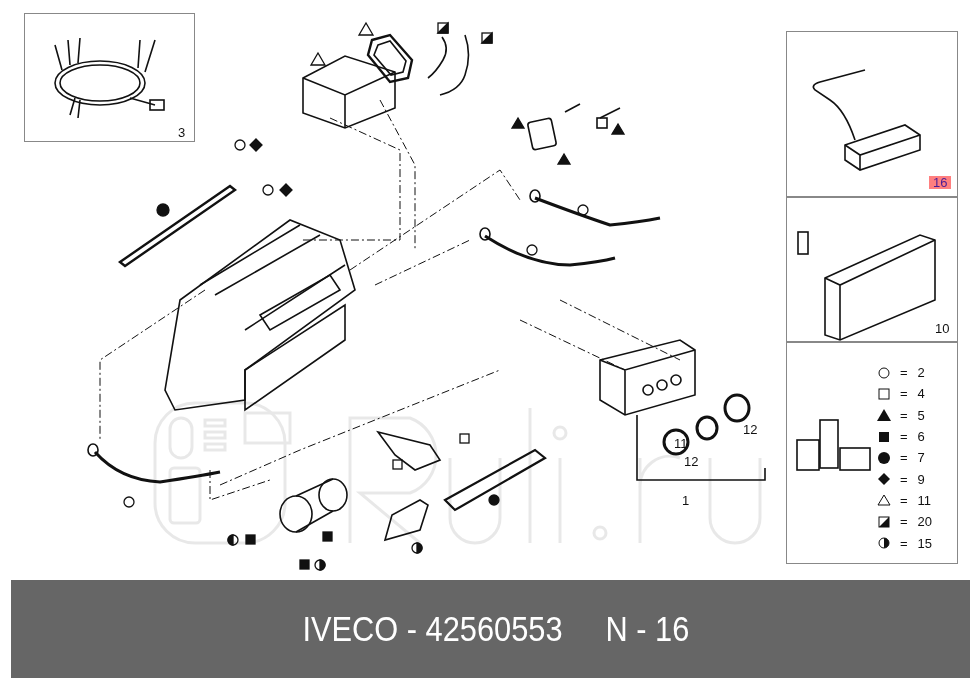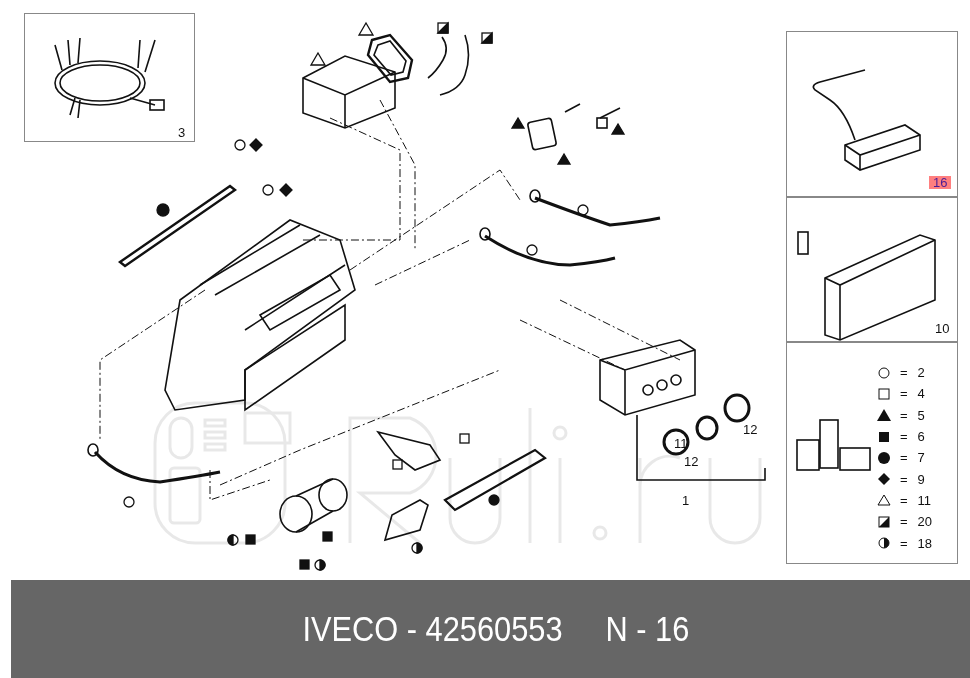--- a/index.html
+++ b/index.html
@@ -245,20 +245,20 @@
       <span>20</span>
     </div>
     <div class="legend-row">
       <span class="legend-sym">
           <svg style="position:static" width="12" height="12">
             <circle cx="6" cy="6" r="5" fill="none" stroke="#111"></circle>
             <path d="M6 1 A5 5 0 0 1 6 11 Z" fill="#111"></path>
           </svg>
         </span>
       <span class="legend-eq">=</span>
-      <span>18</span>
+      <span>15</span>
     </div>
   </div>
 </div>
 
 <div class="footer">
   <span class="footer-text">IVECO - 42560553     N - 16</span>
 </div>
 
 </body></html>

